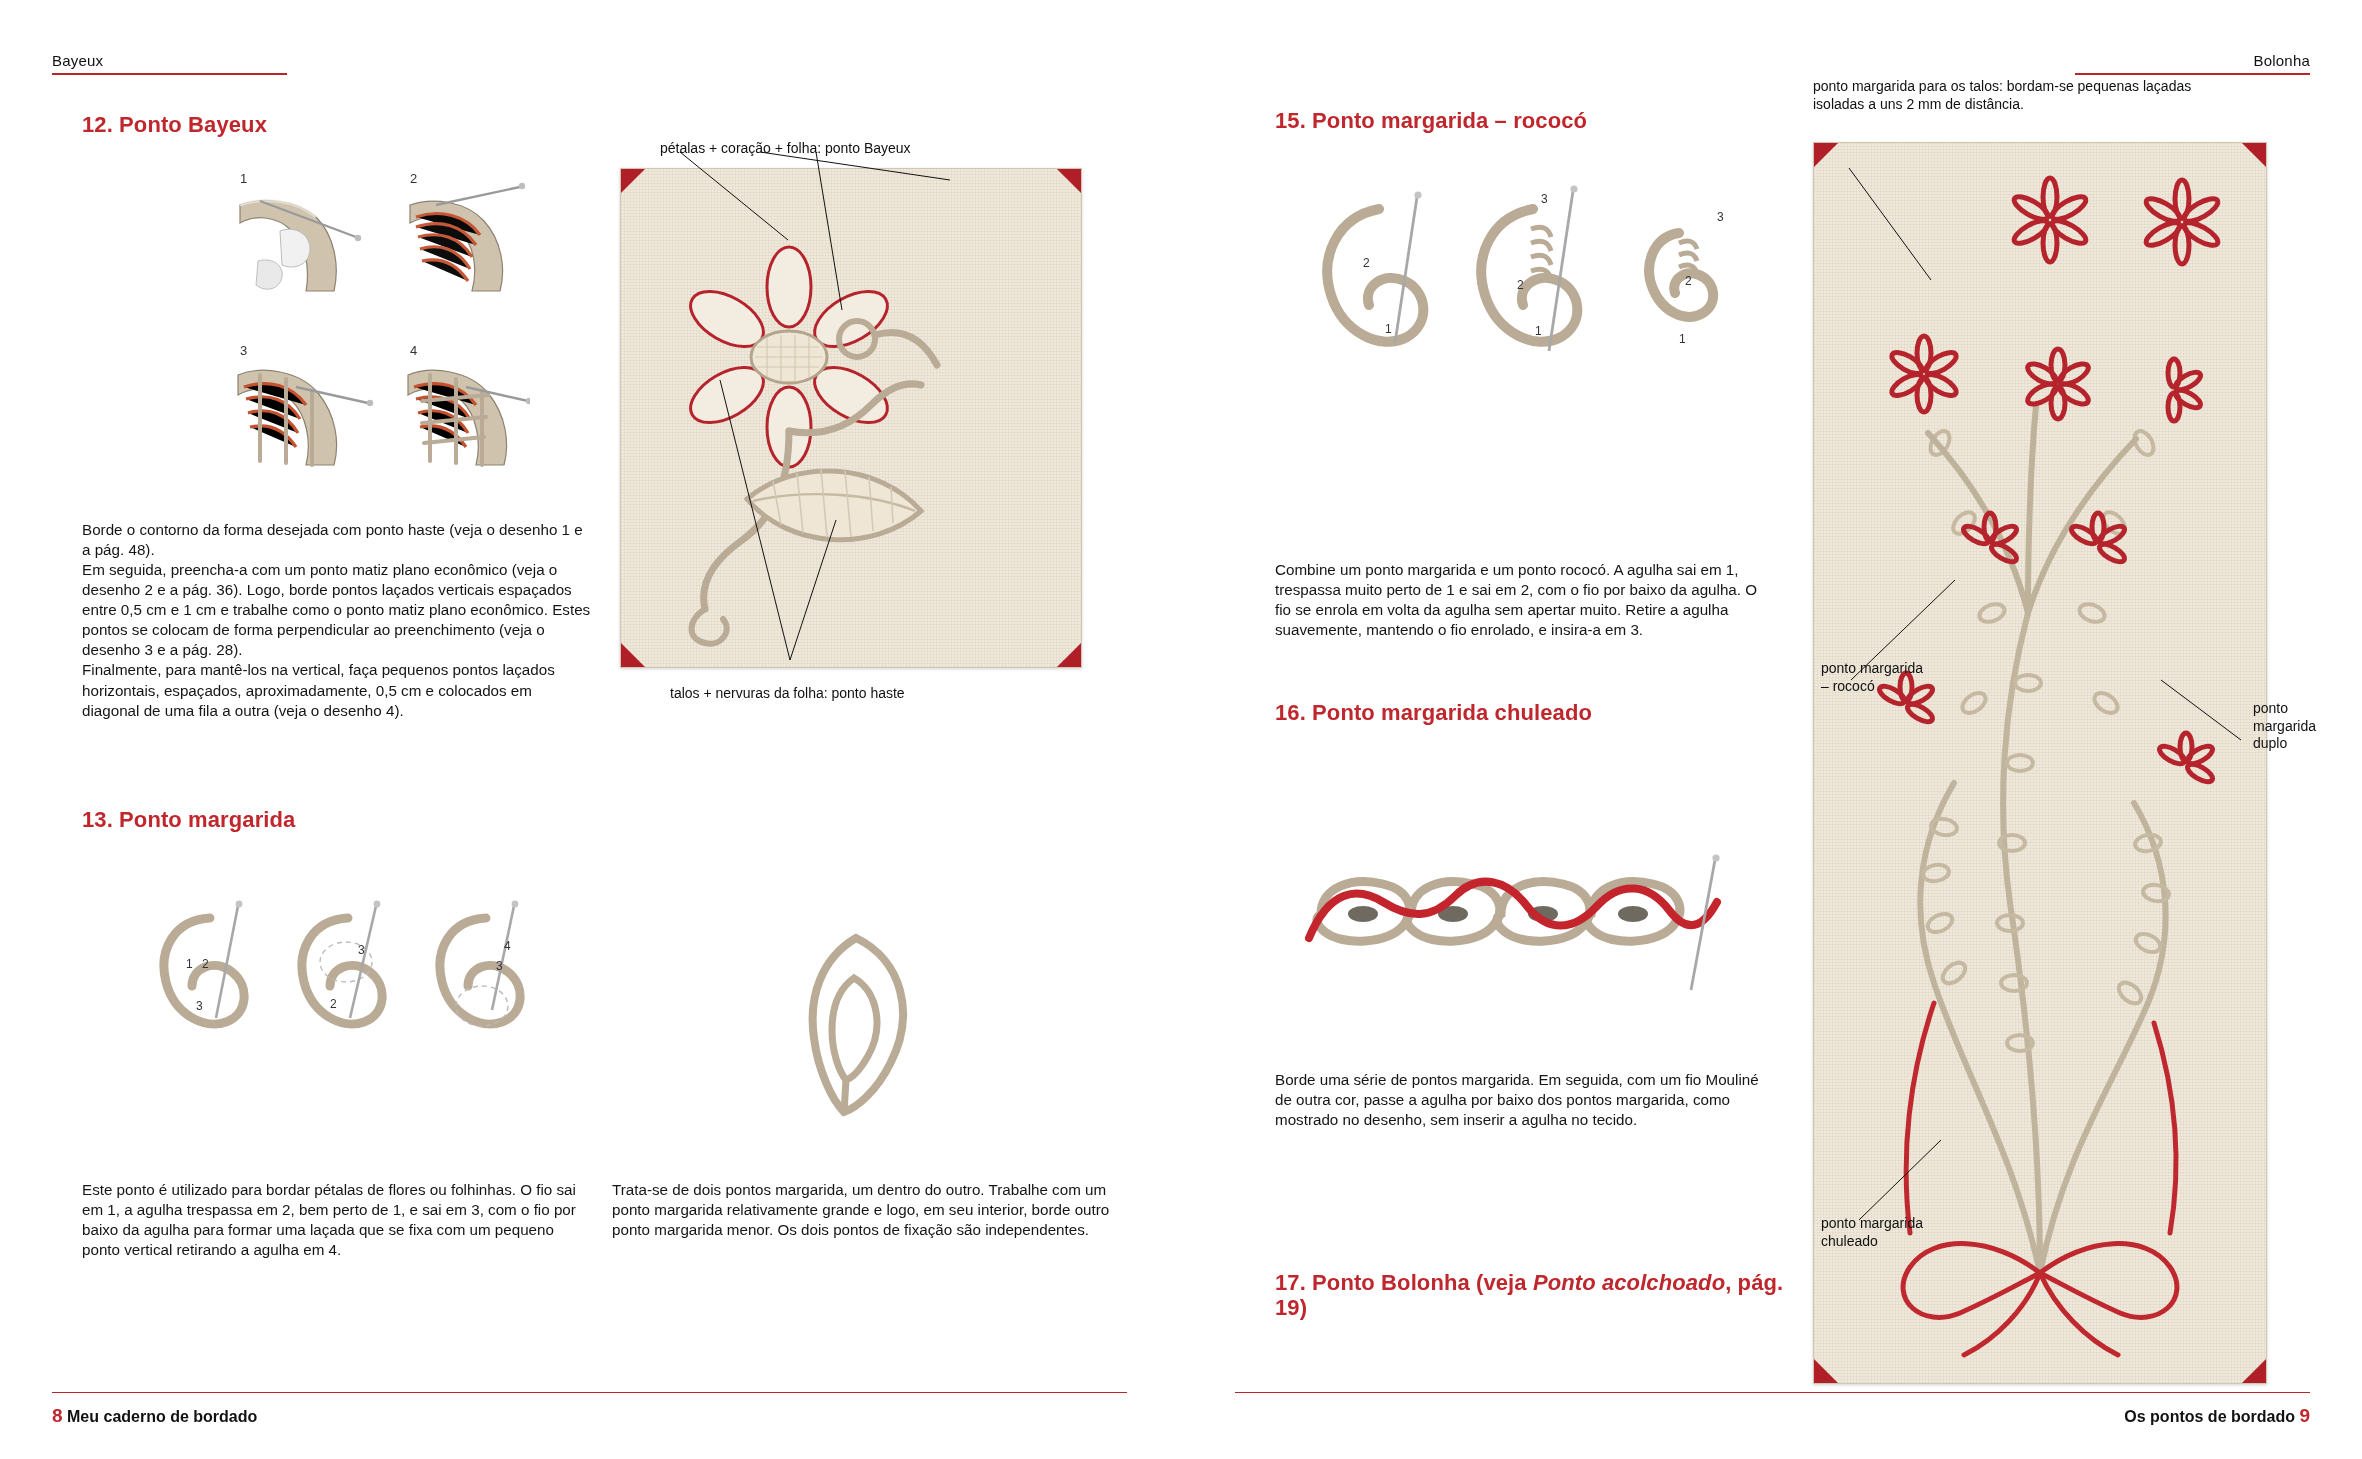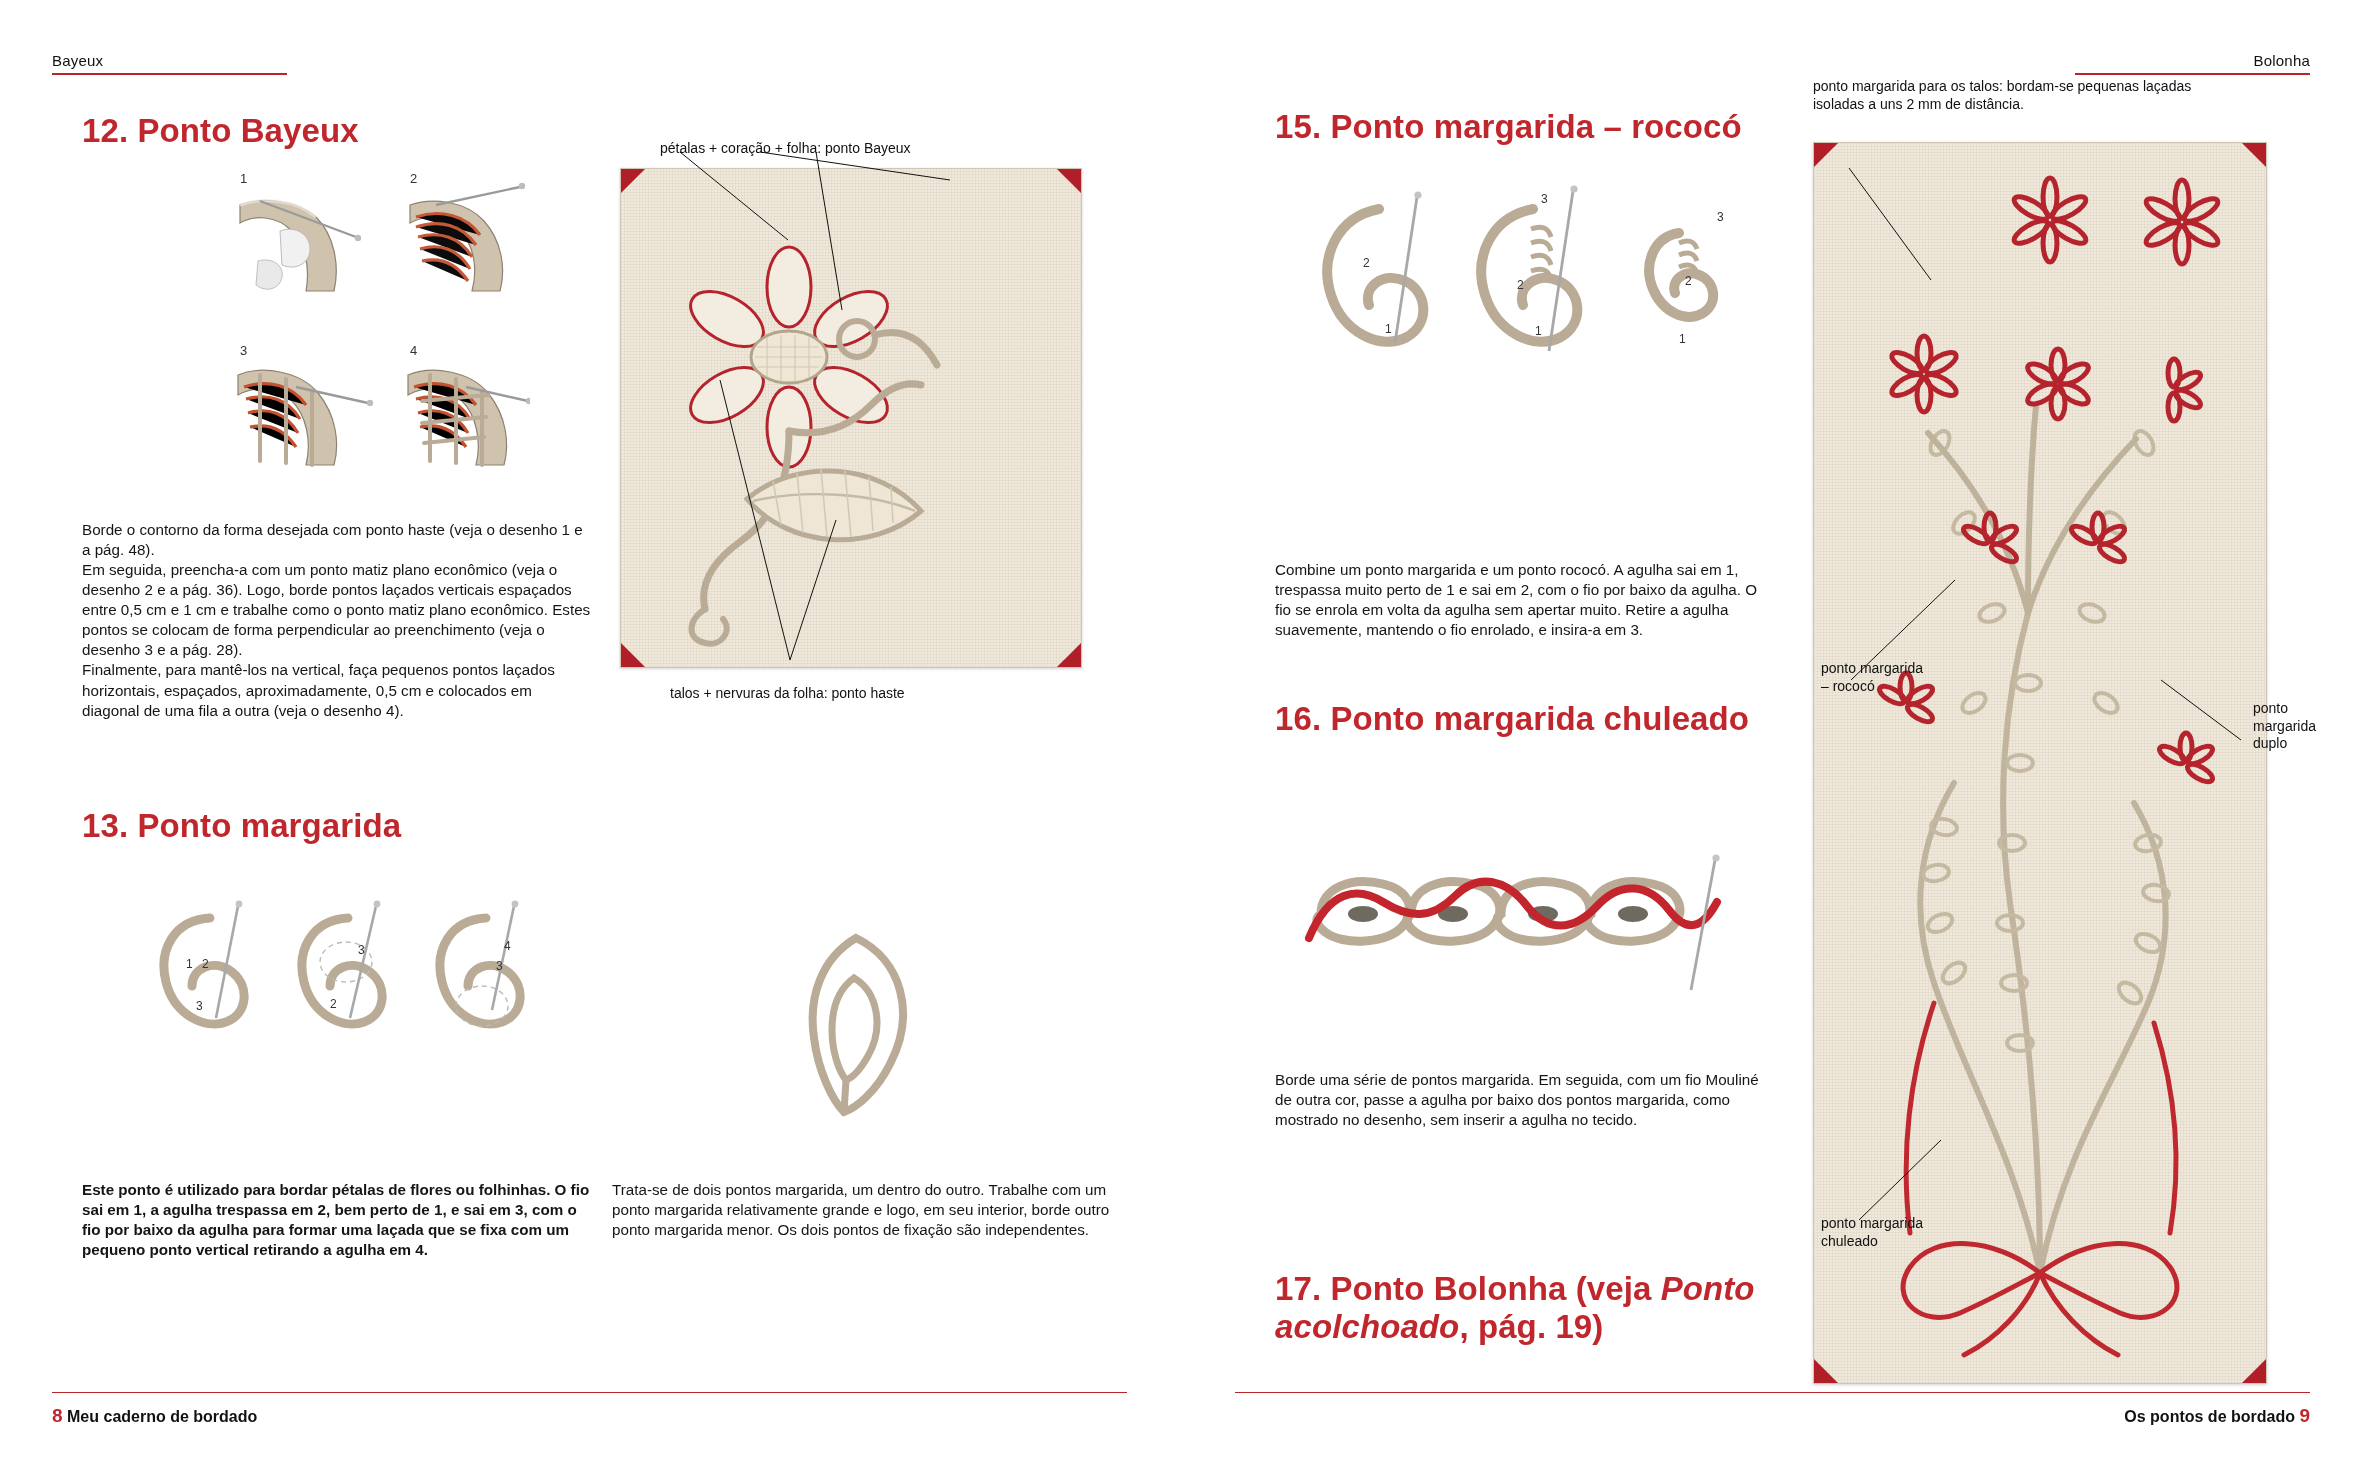--- a/index.html
+++ b/index.html
@@ -44,21 +44,21 @@
     height: 2px;
     background: #b8262c;
   }
   .runrule.left  { left: 52px;  width: 235px; }
   .runrule.right { right: 52px; width: 235px; }
 
   
   h2.sec {
     position: absolute;
     margin: 0;
-    font-size: 33px;
+    font-size: 22px;
     font-weight: bold;
     color: #c0272d;
     letter-spacing: .1px;
     line-height: 1.15;
   }
   h2.sec .ital { font-style: italic; }
 
   
   .body {
     position: absolute;
@@ -276,21 +276,21 @@
 
         <path d="M386 28 C350 30 334 60 342 92 C350 124 380 140 402 132 C424 124 426 96 408 82 C390 68 368 78 368 96" fill="none" stroke="#b9ab95" stroke-width="9" stroke-linecap="round"></path>
         <ellipse cx="382" cy="116" rx="26" ry="20" fill="none" stroke="#bbb" stroke-width="1.4" stroke-dasharray="5 4"></ellipse>
         <line x1="414" y1="16" x2="392" y2="120" stroke="#a8a8a8" stroke-width="2.6"></line>
         <circle cx="415" cy="14" r="3.4" fill="#c4c4c4"></circle>
         <text x="404" y="60" font-size="12" fill="#333" font-family="Liberation Sans, sans-serif">4</text>
         <text x="396" y="80" font-size="12" fill="#333" font-family="Liberation Sans, sans-serif">3</text>
       </svg>
     </div>
 
-    <div class="body" style="left:82px; top:1180px; width:510px;font-weight:bold;">
+    <div class="body" style="left:82px; top:1180px; width:510px;">
       <p style="white-space:pre-line;">Este ponto é utilizado para bordar pétalas de flores ou folhinhas. O fio sai em 1, a agulha trespassa em 2, bem perto de 1, e sai em 3, com o fio por baixo da agulha para formar uma laçada que se fixa com um pequeno ponto vertical retirando a agulha em 4.</p>
     </div>
 
 
     <div class="dia" style="left:760px; top:930px;">
       <svg width="200" height="190" viewBox="0 0 200 190">
         <path d="M96 8 C142 30 156 84 130 134 C116 162 96 178 84 182 C72 170 58 140 54 108 C48 66 62 28 96 8 Z" fill="none" stroke="#b9ab95" stroke-width="8" stroke-linecap="round"></path>
         <path d="M94 48 C118 62 124 98 108 126 C100 140 92 148 86 150 C78 140 72 120 72 100 C72 76 80 58 94 48 Z" fill="none" stroke="#b9ab95" stroke-width="7" stroke-linecap="round"></path>
         <path d="M86 150 L84 182" stroke="#b9ab95" stroke-width="7" stroke-linecap="round"></path>
       </svg>

